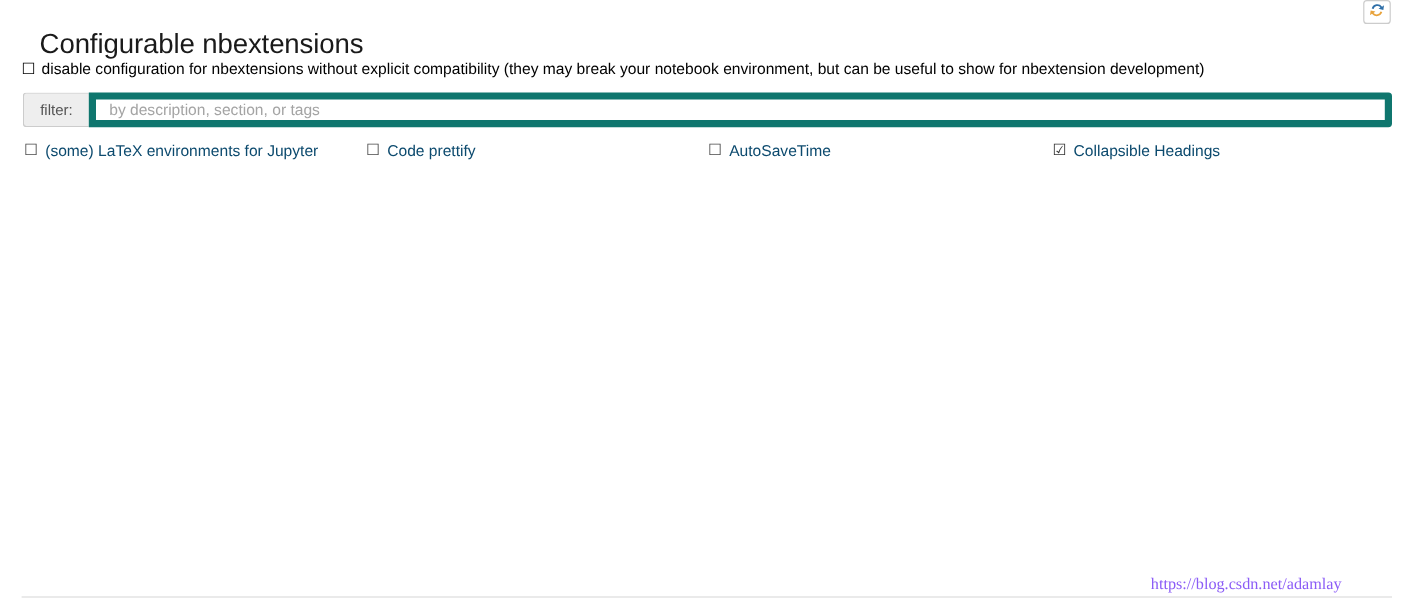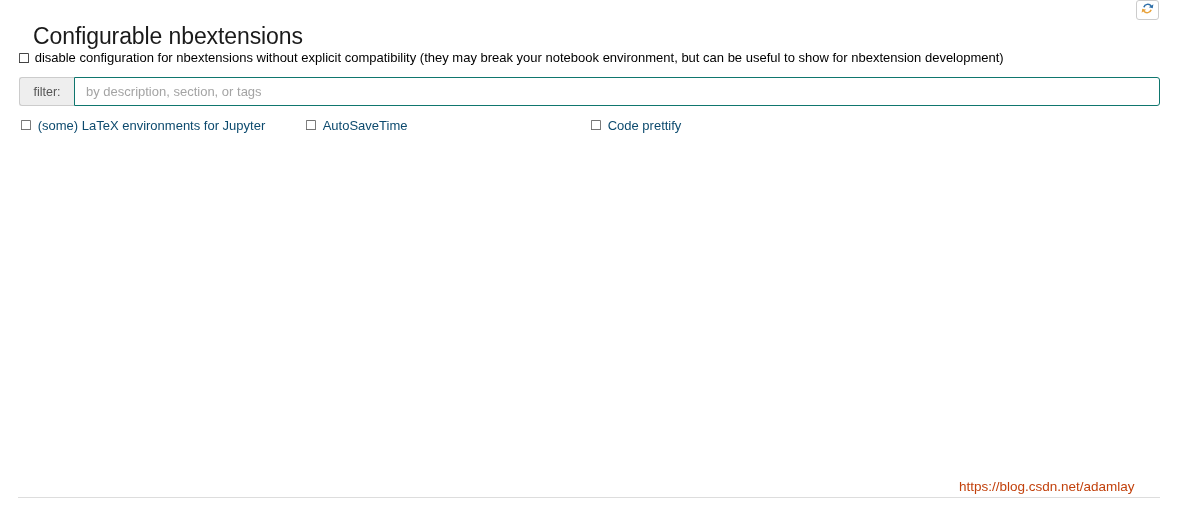--- a/index.html
+++ b/index.html
@@ -82,21 +82,21 @@
     font-size: 12.5px;
     color: #555555;
     display: flex;
     align-items: center;
     justify-content: center;
     box-sizing: border-box;
   }
   #filter-input {
     flex: 1;
     height: 29px;
-    border: 1px solid #0f766e;
+    border: 6px solid #0f766e;
     border-radius: 0 3px 3px 0;
     font-size: 13px;
     font-family: "Liberation Sans", sans-serif;
     color: #555555;
     padding: 0 11px;
     outline: none;
     box-sizing: border-box;
     background: #ffffff;
   }
   #filter-input::placeholder { color: #a4a4a4; }
@@ -152,23 +152,24 @@
     height: 1px;
     background: #dddddd;
   }
 
   
   #watermark {
     position: absolute;
     left: 959px;
     top: 479px;
     font-size: 13.5px;
-    color: #c2410c;
+    color: #8b5cf6;
     white-space: nowrap;
     user-select: none;
+    font-family: Liberation Serif, serif;
   }
 </style>
 </head>
 <body>
 
 <button id="refresh-btn">
   <span>
     <svg width="13" height="13" viewBox="0 0 16 16" aria-hidden="true">
       <path d="M13.2 4.4A6 6 0 0 0 2.6 6.2l1.9.5A4 4 0 0 1 11.5 5.2L9.6 6.6l4.9 1.1.7-4.9z" fill="#2f6fa8"></path>
       <path d="M2.8 11.6a6 6 0 0 0 10.6-1.8l-1.9-.5a4 4 0 0 1-7 1.5l1.9-1.4-4.9-1.1-.7 4.9z" fill="#e8a33d"></path>
@@ -188,25 +189,29 @@
   <input id="filter-input" type="text" placeholder="by description, section, or tags" style="">
 </div>
 
 <div id="ext-grid">
     <div class="ext-item state-normal">
       <span class="cb unchecked"></span>
       <span class="ext-label">(some) LaTeX environments for Jupyter</span>
     </div>
     <div class="ext-item state-normal">
       <span class="cb unchecked"></span>
+      <span class="ext-label">Code prettify</span>
+    </div>
+    <div class="ext-item state-normal">
+      <span class="cb unchecked"></span>
       <span class="ext-label">AutoSaveTime</span>
     </div>
     <div class="ext-item state-normal">
-      <span class="cb unchecked"></span>
-      <span class="ext-label">Code prettify</span>
+      <span class="cb checked"></span>
+      <span class="ext-label">Collapsible Headings</span>
     </div>
     <div class="ext-item state-normal"></div>
     <div class="ext-item state-normal"></div>
     <div class="ext-item state-normal"></div>
   </div>
 
 <div id="bottom-rule"></div>
 
 <div id="watermark">https://blog.csdn.net/adamlay</div>
 

